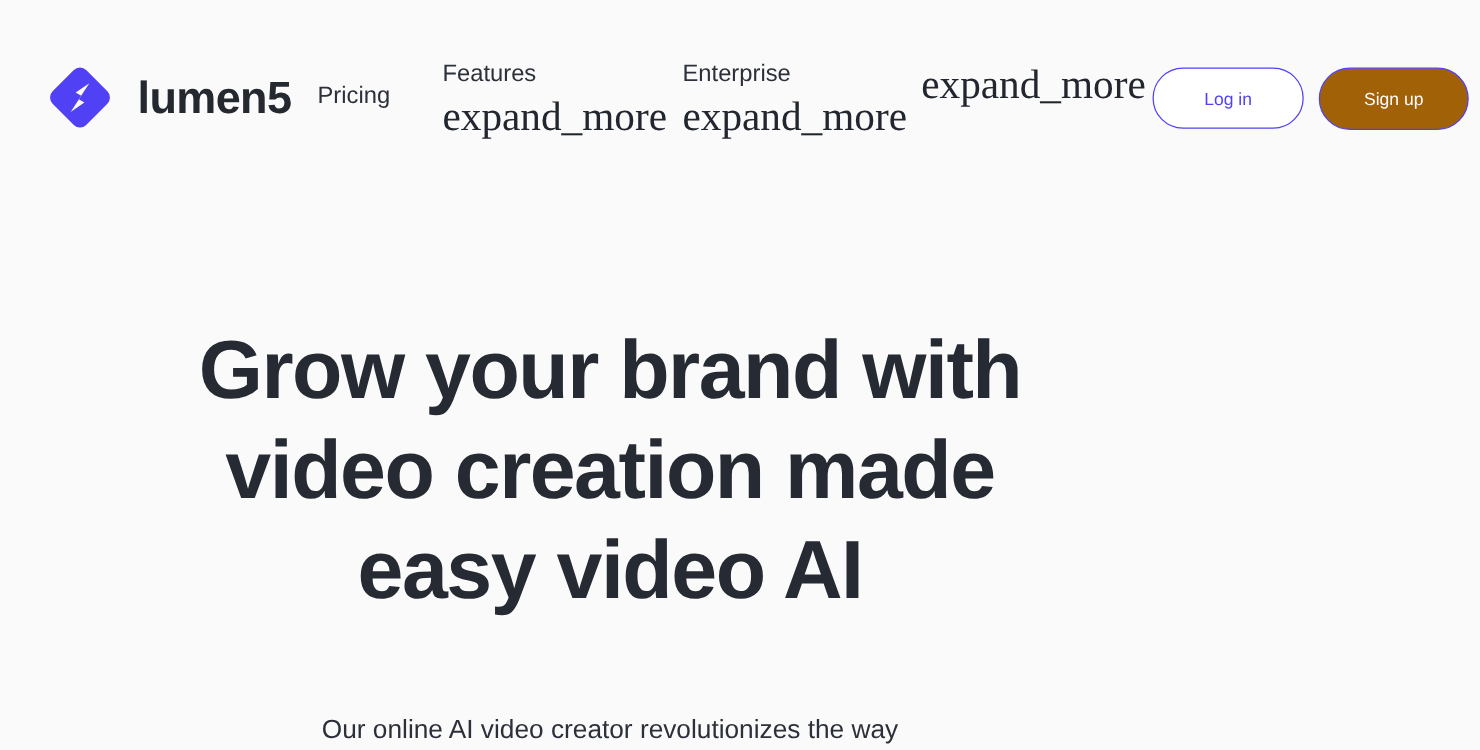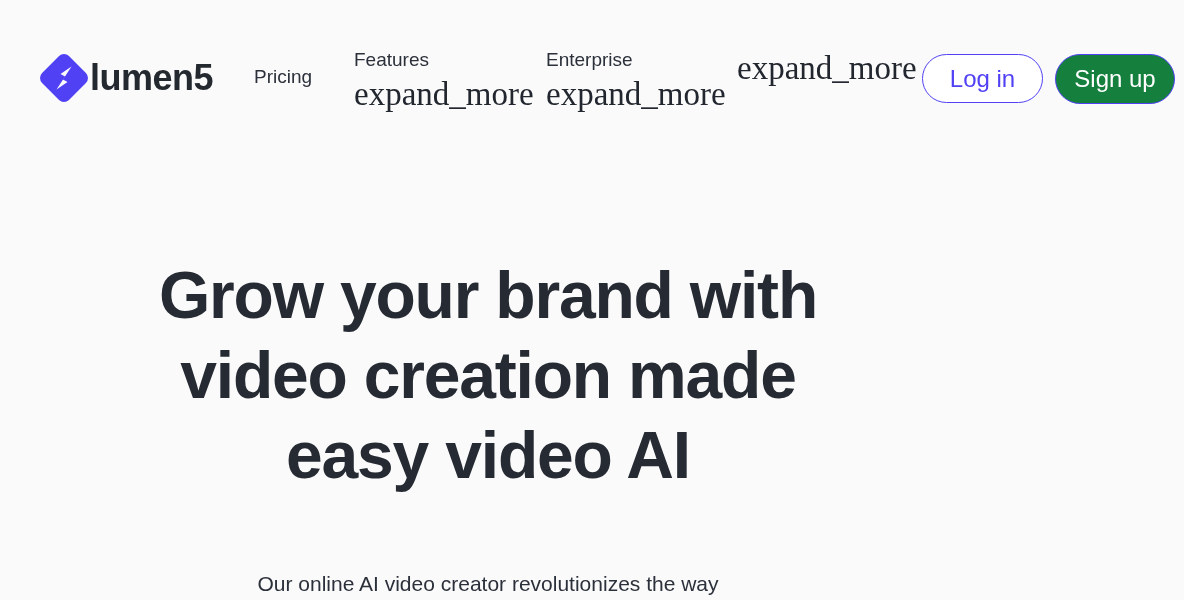--- a/index.html
+++ b/index.html
@@ -13,21 +13,21 @@
 
   
   .header {
     position:absolute; top:0; left:0;
     width:1184px; height:140px;
     background:#fafafa;
   }
 
   .brand {
     position:absolute; left:38px; top:52px;
-    display:flex; align-items:center; gap:0;
+    display:flex; align-items:center; gap:20px;
   }
   .logo-mark { width:52px; height:52px; display:block; }
   .wordmark {
     font-size:36px; font-weight:bold;
     color:#24282f; letter-spacing:-0.5px;
     line-height:1;
   }
 
   .nav-pricing {
     position:absolute; left:254px; top:66px;
@@ -55,33 +55,33 @@
     margin-top:4px;
   }
   #nav-features   { left:354px; }
   #nav-enterprise { left:546px; }
   #nav-learn      { left:737px; }
 
   .btn {
     position:absolute;
     display:flex; align-items:center; justify-content:center;
     border-radius:999px;
-    font-size:24px;
+    font-size:14px;
     cursor:pointer;
     white-space:nowrap;
   }
   .btn-login {
     left:922px; top:54px; width:121px; height:49px;
     background:#ffffff;
     border:1px solid #5141f5;
     color:#5141f5;
   }
   .btn-signup {
     left:1055px; top:54px; width:120px; height:50px;
-    background:#15803d;
+    background:#a16207;
     border:1px solid #5141f5;
     color:#ffffff;
   }
 
   
   .hero {
     position:absolute; top:140px; left:0;
     width:976px;
     text-align:center;
   }

